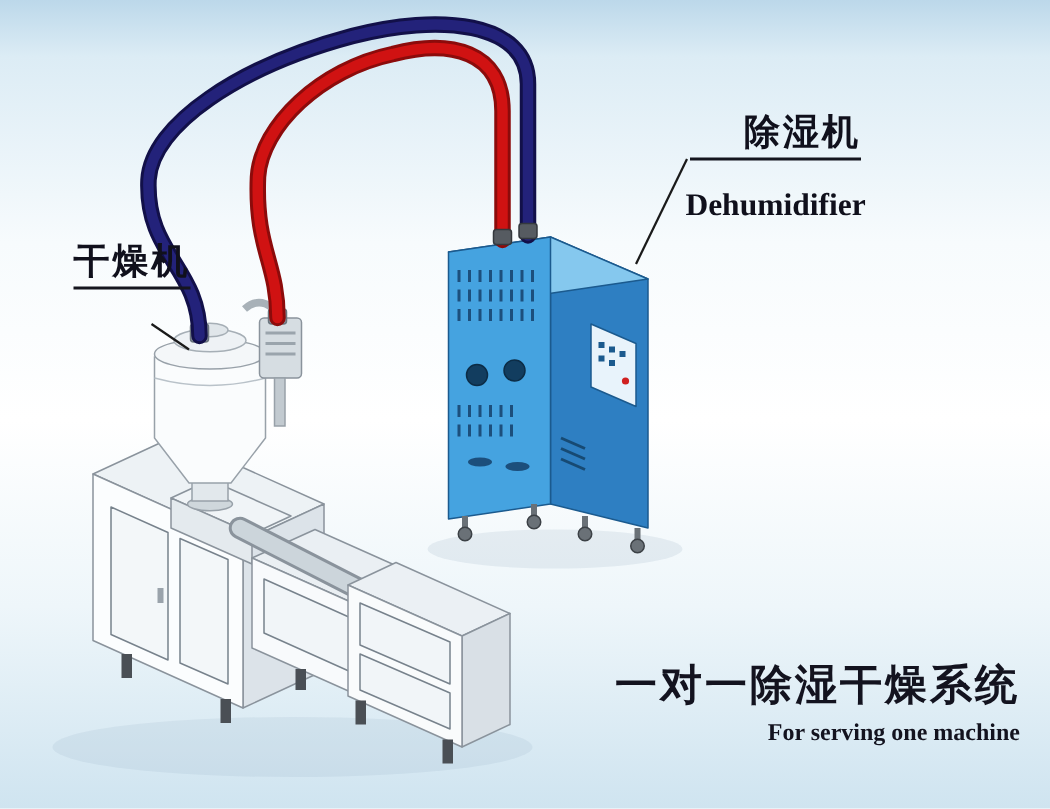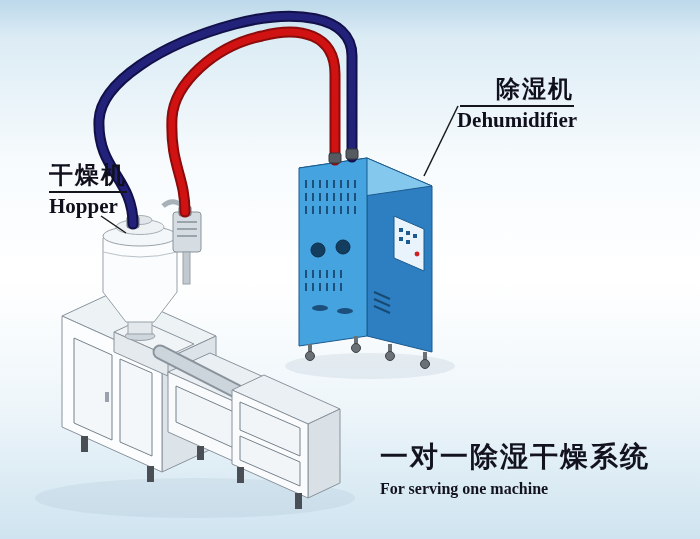--- a/index.html
+++ b/index.html
@@ -11,26 +11,26 @@
     font-family:"Liberation Sans",sans-serif;
   }
   .stage svg{position:absolute;left:0;top:0;}
   .label{position:absolute;color:#10101c;line-height:1.1;}
   .label .cn{
     font-size:24px;font-weight:700;letter-spacing:2px;
     border-bottom:2px solid #15151e;padding-bottom:3px;display:inline-block;
   }
   .label .en{
     font-family:"Liberation Serif",serif;
-    font-size:21px;font-weight:700;margin-top:2px;
+    font-size:21px;font-weight:700;margin-top:18px;
   }
   .label-hopper{left:49px;top:162px;text-align:left;}
   .label-dehumidifier{left:447px;top:76px;width:140px;text-align:center;}
   .label-dehumidifier .cn{border-bottom:2px solid #15151e;padding-left:36px;}
-  .caption{position:absolute;left:380px;top:438px;width:300px;text-align:left;color:#13131f;}
+  .caption{position:absolute;left:380px;top:438px;width:300px;text-align:right;color:#13131f;}
   .caption .cn{font-size:28px;font-weight:700;letter-spacing:2px;}
   .caption .en{font-family:"Liberation Serif",serif;font-size:16px;font-weight:700;margin-top:4px;}
 </style>
 </head>
 <body>
 
 <div class="stage">
 
   <svg width="700" height="539" viewBox="0 0 700 539">
 
@@ -143,21 +143,20 @@
     </g>
 
     <g stroke="#1a1a1a" stroke-width="1.5">
       <line x1="101" y1="216" x2="126" y2="233"></line>
       <line x1="458" y1="106" x2="424" y2="176"></line>
     </g>
   </svg>
 
   <div class="label label-hopper">
     <div class="cn">干燥机</div>
-    <div class="en">Hopper</div>
   </div>
 
   <div class="label label-dehumidifier">
     <div class="cn">除湿机</div>
     <div class="en">Dehumidifier</div>
   </div>
 
   <div class="caption">
     <div class="cn">一对一除湿干燥系统</div>
     <div class="en">For serving one machine</div>

